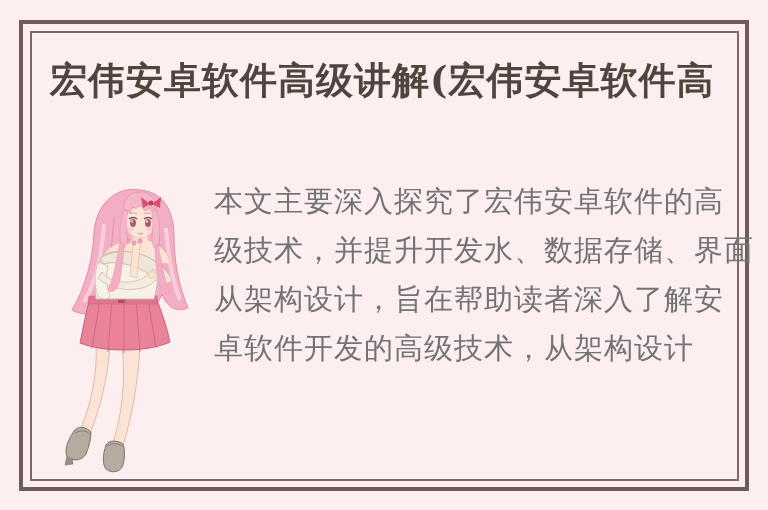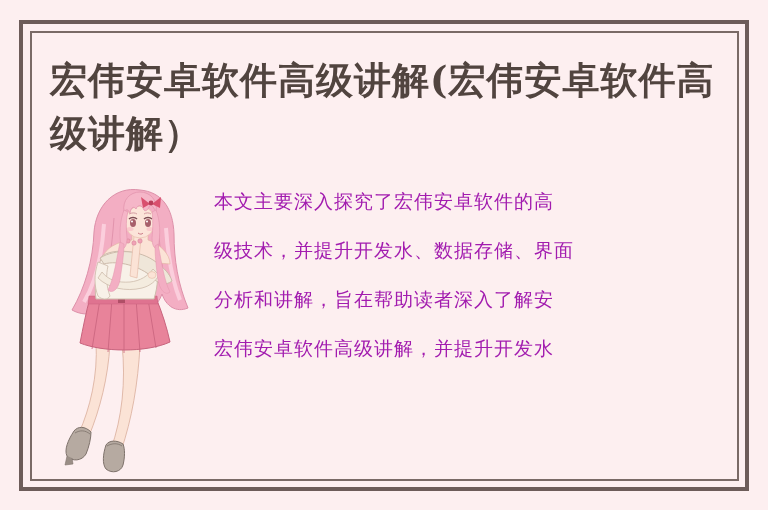--- a/index.html
+++ b/index.html
@@ -36,43 +36,42 @@
     font-size: 37px;
     line-height: 53px;
     letter-spacing: 1px;
     color: #51443f;
     white-space: nowrap;
   }
   .article {
     position: absolute;
     left: 214px; top: 177px;
     width: 524px;
-    font-size: 19px;
+    font-size: 29px;
     line-height: 49px;
     letter-spacing: 1px;
-    color: #a21caf;
+    color: #737373;
   }
   .article .line { white-space: nowrap; height: 49px; }
   .illustration {
     position: absolute;
     left: 52px; top: 182px;
     width: 146px; height: 292px;
   }
 </style>
 </head>
 <body>
 
 <div class="page">
 
   <div class="outer-frame"></div>
   <div class="inner-frame"></div>
 
   <div class="title">
     <div>宏伟安卓软件高级讲解(宏伟安卓软件高</div>
-    <div>级讲解）</div>
   </div>
 
   <svg class="illustration" viewBox="0 0 146 292" xmlns="http://www.w3.org/2000/svg">
 
     <g>
       <path d="M88,8 C62,4 44,24 42,50 C41,78 33,106 20,128 C36,137 54,130 62,114
                C64,124 72,131 82,131 C96,131 106,124 110,112
                C114,124 124,131 136,126 C126,102 122,78 122,52 C121,26 110,10 88,8 Z" fill="#f3aec3" stroke="#dd90a9" stroke-width="1"></path>
       <path d="M52,42 C50,72 44,100 32,120" stroke="#fbd4e0" fill="none" stroke-width="4" opacity="0.85"></path>
       <path d="M114,46 C116,76 120,98 128,118" stroke="#fbd4e0" fill="none" stroke-width="4" opacity="0.85"></path>
@@ -149,17 +148,17 @@
     <g>
       <path d="M98,22 L89,15 L91,26 Z" fill="#d94f6e"></path>
       <path d="M100,22 L109,15 L108,26 Z" fill="#d94f6e"></path>
       <circle cx="99" cy="21" r="2.4" fill="#b83d59"></circle>
     </g>
   </svg>
 
   <div class="article">
     <div class="line">本文主要深入探究了宏伟安卓软件的高</div>
     <div class="line">级技术，并提升开发水、数据存储、界面</div>
-    <div class="line">分析和讲解，旨在帮助读者深入了解安</div>
-    <div class="line">宏伟安卓软件高级讲解，并提升开发水</div>
+    <div class="line">从架构设计，旨在帮助读者深入了解安</div>
+    <div class="line">卓软件开发的高级技术，从架构设计</div>
   </div>
 
 </div>
 
 </body></html>

